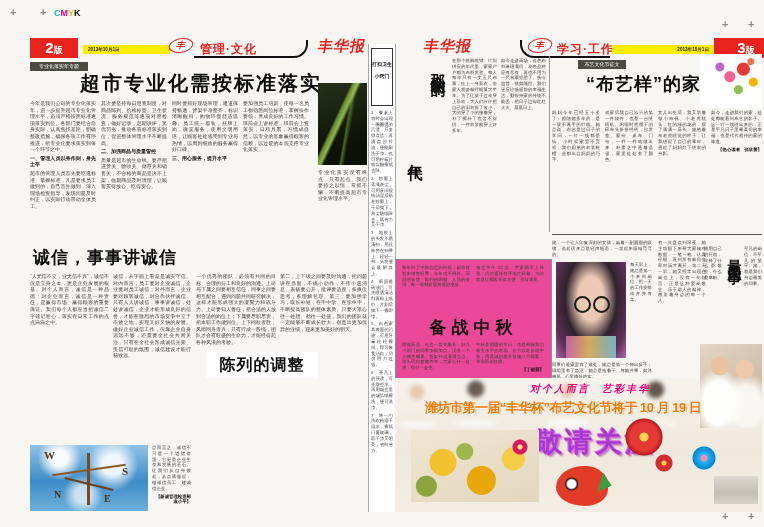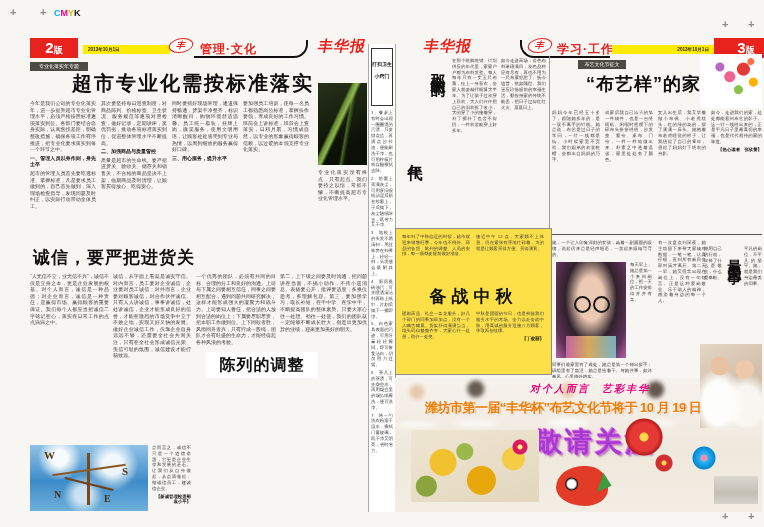--- a/index.html
+++ b/index.html
@@ -20,21 +20,21 @@
   .logo{width:22px;height:13px;border:1.8px solid #e8221c;border-radius:50%;transform:skewX(-18deg);text-align:center;line-height:12px;color:#e8221c;font-weight:bold;font-size:9px;background:#fff;}
   .swoosh-r{border-bottom:2.2px solid #101010;border-right:2.2px solid #101010;border-bottom-right-radius:14px;}
   .swoosh-l{border-bottom:2.2px solid #101010;border-left:2.2px solid #101010;border-bottom-left-radius:14px;}
   .tagbox{background:#4b4b44;color:#fff;font-size:5px;line-height:9px;text-align:center;overflow:hidden;white-space:nowrap;}
   .h-serif{font-family:"Liberation Serif",serif;font-weight:bold;color:#0f0f0f;}
   .h-sans{font-weight:bold;color:#0f0f0f;}
   .vert{writing-mode:vertical-rl;text-orientation:upright;}
   .rule-v{background:#9a9a9a;width:1px;}
   .rule-h{background:#555;height:1px;}
   .photo{overflow:hidden;}
-  .boxed{border:1px solid #8d8d8d;background:#fde047;}
+  .boxed{border:1px solid #8d8d8d;background:#ec4899;margin-top:31px;}
 </style>
 </head>
 <body>
 
 <span class="abs regmark" style="left:10px;top:6px;">+</span>
 <span class="abs regmark" style="left:40px;top:6px;">+</span>
 <span class="abs" style="left:54px;top:8px;font-size:9px;font-weight:bold;">
   <span style="color:#00aeef">C</span><span style="color:#ec008c">M</span><span style="color:#d8c400">Y</span><span style="color:#111">K</span>
 </span>
 <span class="abs regmark" style="left:722px;top:18px;">+</span>
@@ -45,21 +45,21 @@
 <div class="abs pagebox" style="left:30px;top:38px;width:48px;height:20px;">
   <span class="big">2</span><span class="small">版</span>
 </div>
 <div class="abs datebar" style="left:83px;top:45px;width:82px;height:9px;padding-left:5px;">2013年10月1日</div>
 <div class="abs swoosh-r" style="left:194px;top:40px;width:112px;height:16px;"></div>
 <div class="abs logo" style="left:169px;top:38px;">丰</div>
 <div class="abs section" style="left:200px;top:41px;">管理·文化</div>
 <div class="abs masthead" style="left:318px;top:37px;">丰华报</div>
 
 <div class="abs tagbox" style="left:30px;top:62px;width:58px;">专业化落实年专题</div>
-<div class="abs h-serif" style="left:72px;top:70px;width:250px;font-size:20px;letter-spacing:2px;">超市专业化需按标准落实</div>
+<div class="abs h-serif" style="left:72px;top:70px;width:250px;font-size:20px;letter-spacing:2px;text-align:right;">超市专业化需按标准落实</div>
 <div class="abs photo" style="left:318px;top:83px;width:49px;height:82px;background:linear-gradient(115deg,rgba(0,0,0,0) 38%,rgba(116,158,58,.85) 41%,rgba(150,192,80,.95) 46%,rgba(0,0,0,0) 50%),linear-gradient(100deg,rgba(0,0,0,0) 55%,rgba(96,138,48,.7) 58%,rgba(0,0,0,0) 64%),linear-gradient(160deg,#27311a,#0b1106 75%);"></div>
 <div class="col" style="left:30px;top:100px;width:66px;height:142px;">
   <p>今年是我们公司的专业化落实年，进一步提升超市专业化管理水平，必须严格按照标准逐项落实到位。各部门要结合自身实际，认真查找差距，明确整改措施，确保各项工作有序推进，把专业化要求落实到每一个环节之中。</p>
   <p class="sub">一、管理人员以身作则，身先士卒</p>
   <p>超市的管理人员首先要吃透标准、掌握标准，凡是要求员工做到的，自己首先做到，深入现场检查指导，发现问题及时纠正，以实际行动带动全体员工。</p>
 </div>
 <div class="col" style="left:101px;top:100px;width:66px;height:142px;">
   <p>其次要坚持每日巡查制度，对商品陈列、价格标签、卫生状况、服务规范等逐项对照检查，做好记录，定期讲评，奖优罚劣，推动各项标准落实到位，促进整体管理水平不断提高。</p>
   <p class="sub">二、加强商品与质量管控</p>
   <p>质量是超市的生命线。要严把进货关、验收关、储存关和销售关，不合格的商品坚决不上架，临期商品及时清理，让顾客买得放心、吃得安心。</p>
@@ -68,21 +68,21 @@
   <p>同时要抓好现场管理，通道保持畅通，货架干净整齐，标识清晰醒目，购物环境舒适温馨。员工统一着装，挂牌上岗，微笑服务，使用文明用语，让顾客处处感受到专业与热情，以周到细致的服务赢得好口碑。</p>
   <p class="sub">三、用心服务，提升水平</p>
 </div>
 <div class="col" style="left:243px;top:100px;width:66px;height:142px;">
   <p>要加强员工培训，使每一名员工都熟悉岗位标准，掌握操作要领，养成良好的工作习惯。班前会上讲标准，班后会上查落实，日积月累，习惯成自然，以专业的形象赢得顾客的信赖，以过硬的本领支撑专业化落实。</p>
 </div>
 <div class="col" style="left:318px;top:169px;width:49px;height:72px;">
   <p>专业化落实没有终点，只有起点。我们要持之以恒，常抓不懈，不断提高超市专业化管理水平。</p>
 </div>
 
-<div class="abs h-sans" style="left:33px;top:246px;font-size:17px;letter-spacing:1px;">诚信，要严把进货关</div>
+<div class="abs h-sans" style="left:33px;top:246px;font-size:17px;letter-spacing:1px;">诚信，事事讲诚信</div>
 <div class="col" style="left:30px;top:273px;width:79px;height:168px;">
   <p>“人无信不立，业无信不兴”，诚信不仅是立身之本，更是企业发展的根基。对个人而言，诚信是一种品德；对企业而言，诚信是一种责任，是赢得市场、赢得顾客的重要保证。我们每个人都应当把诚信二字铭记在心，落实在日常工作的点点滴滴之中。</p>
 </div>
 <div class="col" style="left:113px;top:273px;width:78px;height:168px;">
   <p>诚信，从字面上看就是诚实守信。对内而言，员工要对企业诚信，企业要对员工诚信；对外而言，企业要对顾客诚信，对合作伙伴诚信。只有人人讲诚信，事事讲诚信，处处讲诚信，企业才能形成良好的信誉，才能在激烈的市场竞争中立于不败之地，实现又好又快的发展。做好企业诚信工作，仅靠企业自身远远不够，还需要全社会共同关注，只有在全社会形成诚信光荣、失信可耻的氛围，诚信建设才能行稳致远。</p>
 </div>
 <div class="abs photo" style="left:30px;top:445px;width:118px;height:66px;background:radial-gradient(circle at 25% 20%,rgba(255,255,255,.95) 8px,rgba(255,255,255,0) 22px),radial-gradient(circle at 70% 30%,rgba(255,255,255,.9) 10px,rgba(255,255,255,0) 26px),radial-gradient(circle at 45% 75%,rgba(255,255,255,.7) 8px,rgba(255,255,255,0) 20px),linear-gradient(180deg,#8fc2e6,#3d8cc9 55%,#6fb0da);">
   <div class="abs" style="left:57px;top:8px;width:3px;height:52px;background:#7a4a1e;"></div>
   <div class="abs" style="left:22px;top:24px;width:74px;height:2px;background:#8a5a26;transform:rotate(-8deg);"></div>
   <div class="abs" style="left:34px;top:38px;width:50px;height:2px;background:#6e4018;transform:rotate(14deg);"></div>

